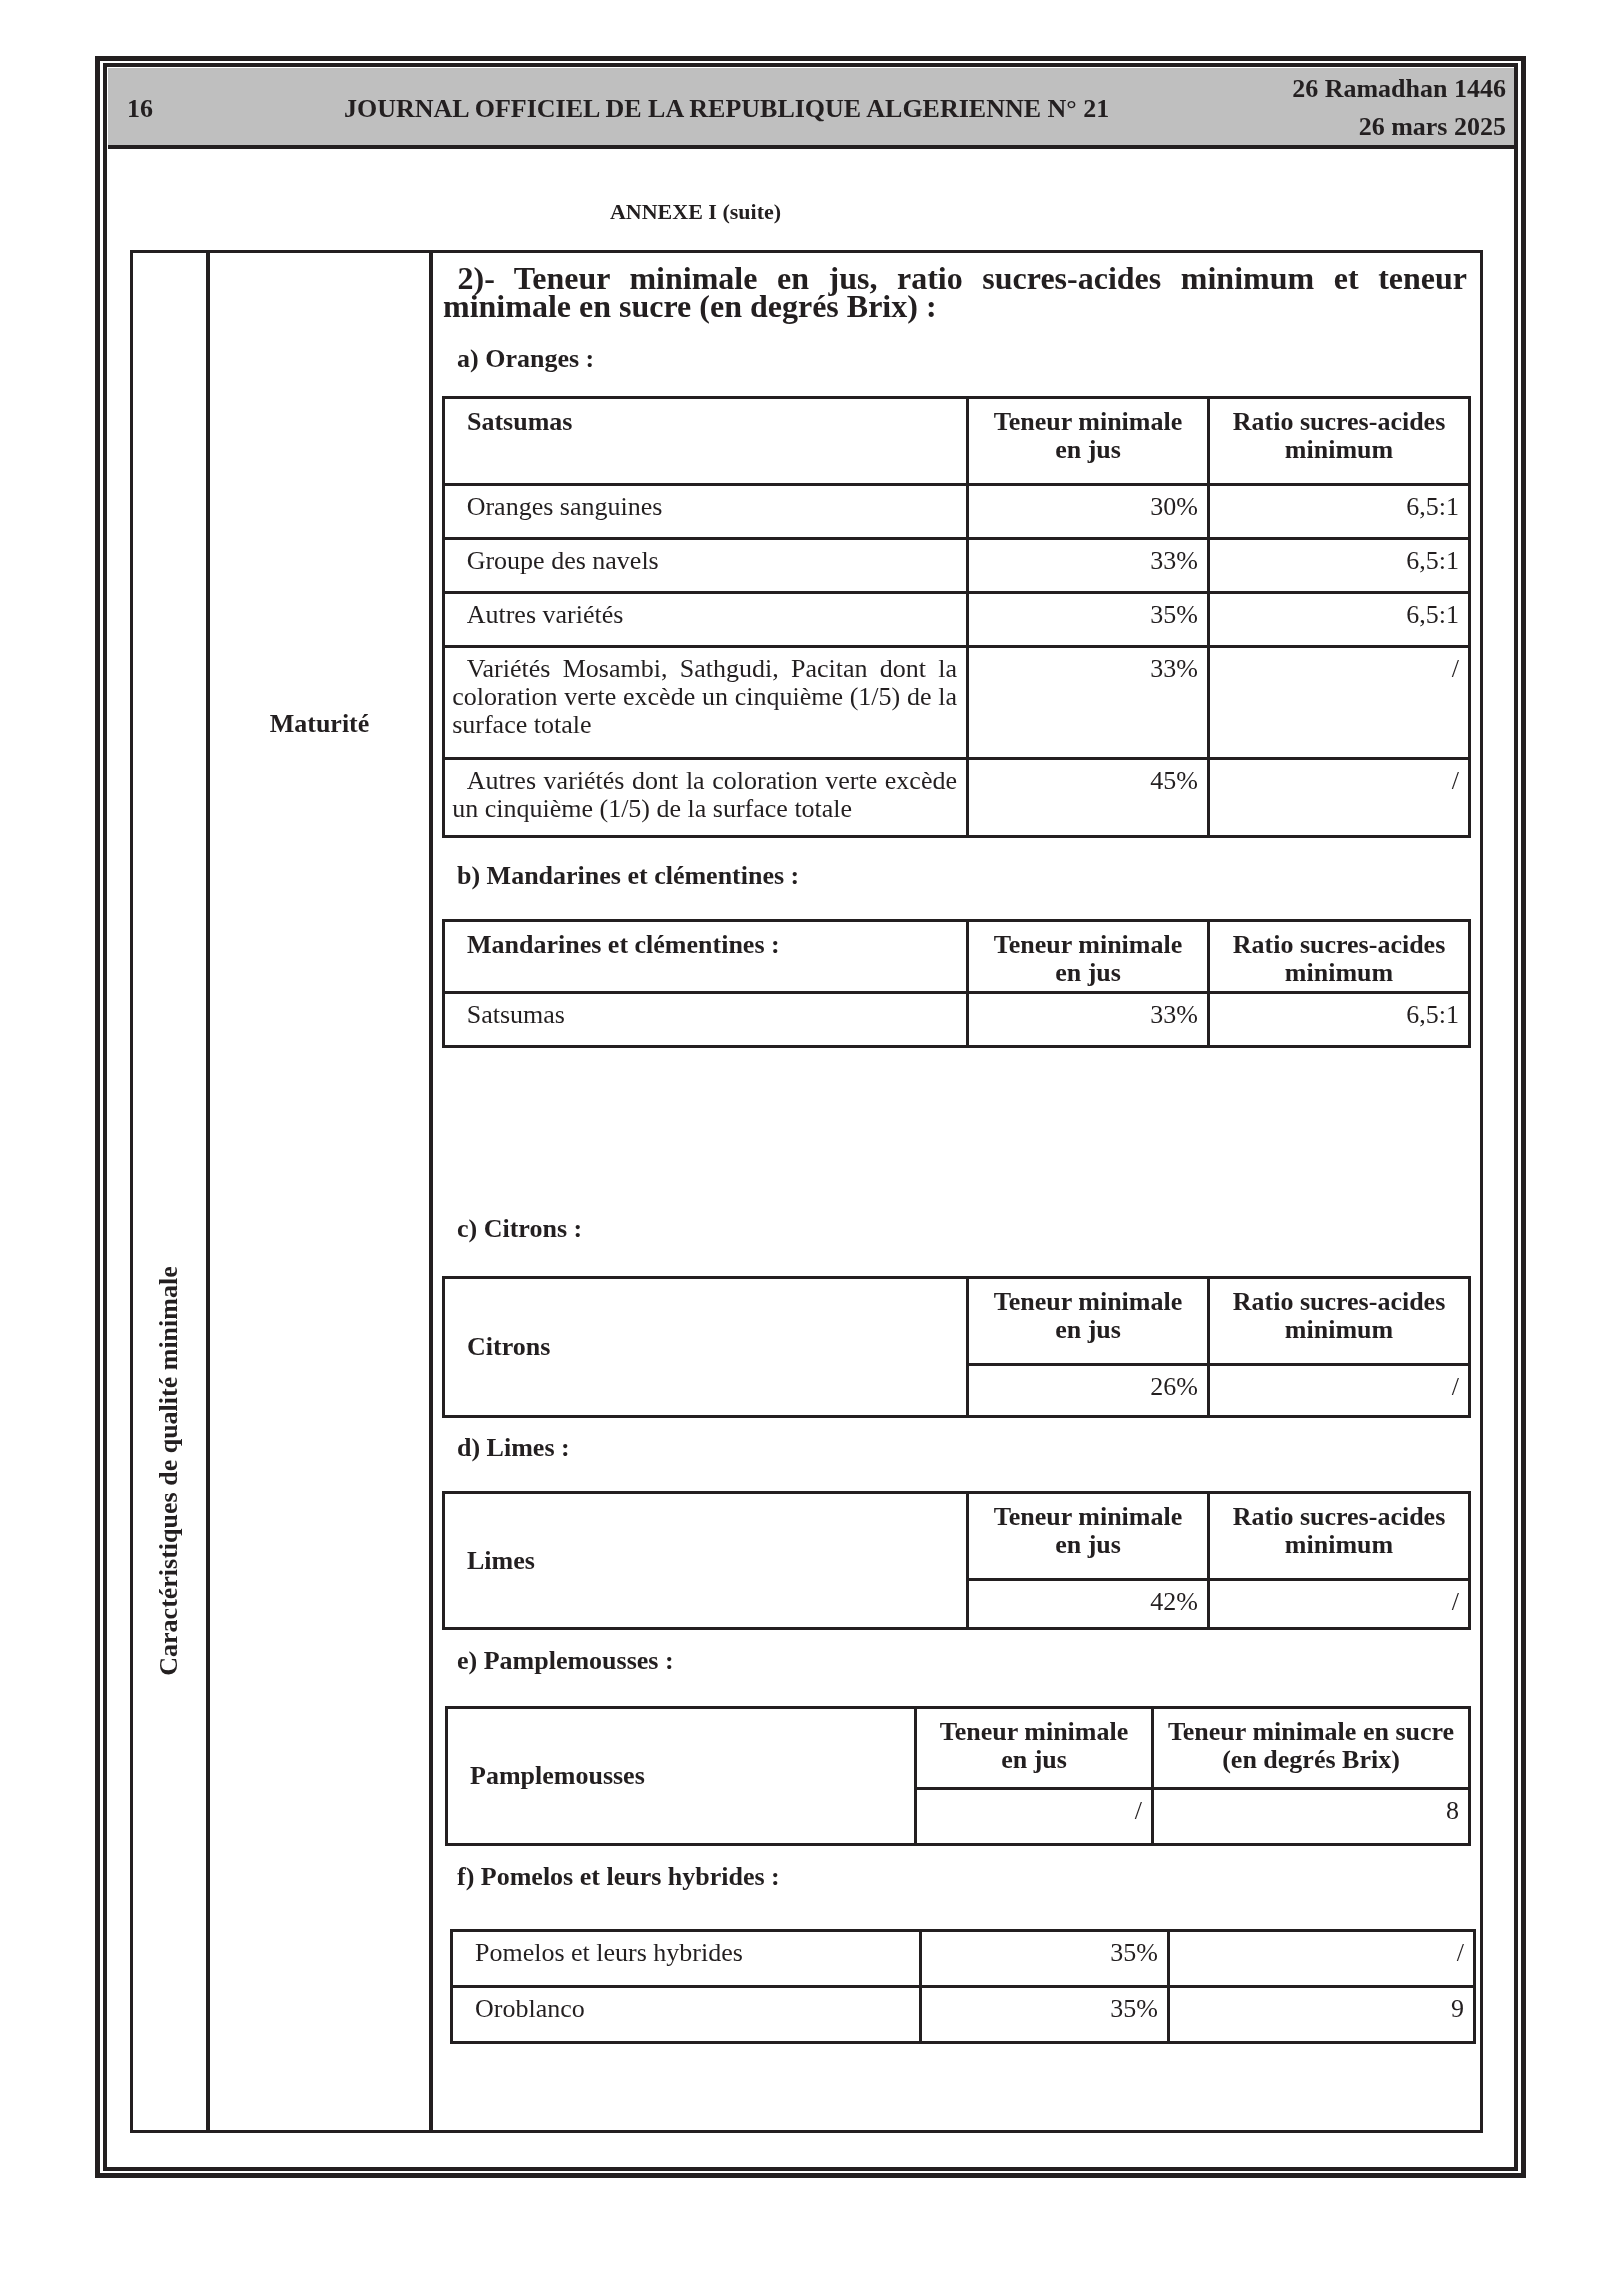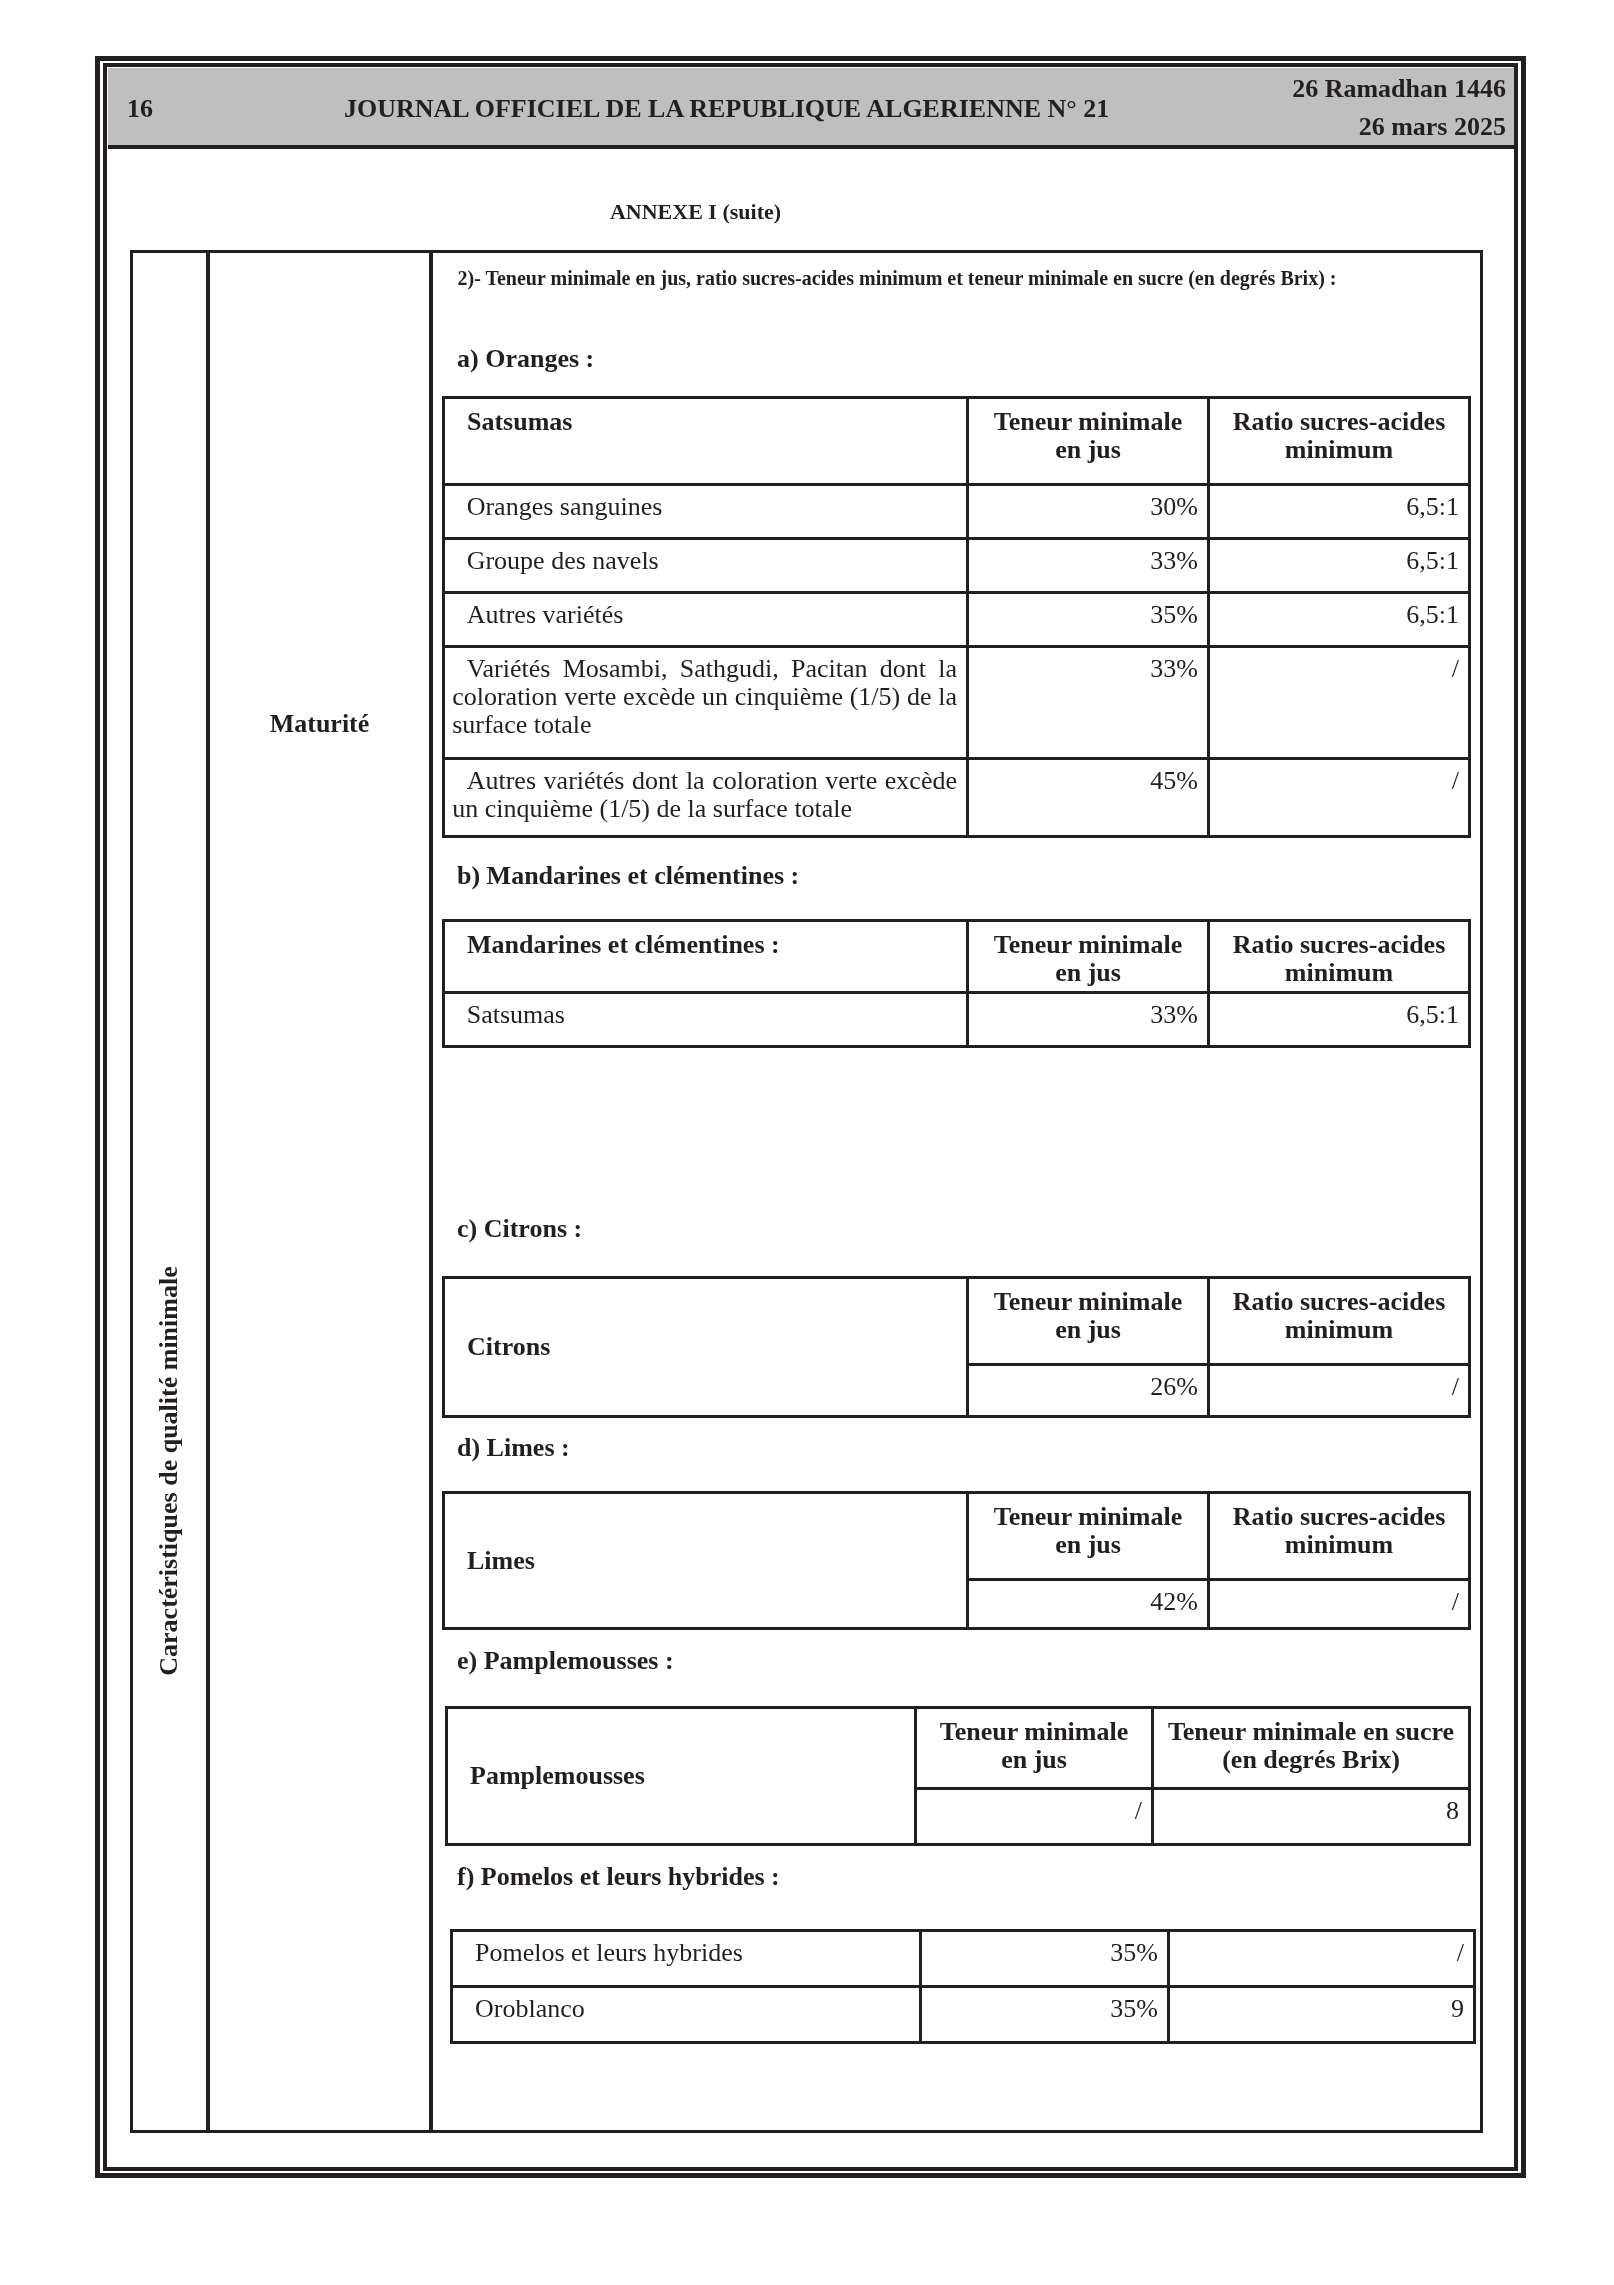--- a/index.html
+++ b/index.html
@@ -13,21 +13,21 @@
   .hdr { font-weight: bold; font-size: 26px; line-height: 1; white-space: nowrap; }
   .annex-title { left: 0; width: 1335px; top: 199px; text-align: center; font-weight: bold; font-size: 22px; margin-left: 28px; }
 
   .main-table { left: 130px; top: 250px; width: 1353px; height: 1883px; border: 3.6px solid #231f20; }
   .vline { background: #231f20; width: 3.6px; }
   .rot-label { left: 130px; top: 250px; width: 78px; height: 1883px; }
   .rot-text { position: absolute; left: 50%; top: 1221px; transform: translate(-50%, -50%) rotate(-90deg);
               white-space: nowrap; font-weight: bold; font-size: 26px; }
   .maturite { left: 208px; width: 223px; top: 709px; text-align: center; font-weight: bold; font-size: 26px; }
 
-  .para { font-weight: bold; font-size: 20px; line-height: 28px; text-align: justify; }
+  .para { font-weight: bold; font-size: 32px; line-height: 28px; text-align: justify; }
   .sec-head { font-weight: bold; font-size: 26px; white-space: nowrap; }
 
   table.grid { position: absolute; border-collapse: collapse; table-layout: fixed; font-size: 26px; line-height: 28px; }
   table.grid td, table.grid th { border: 3.6px solid #231f20; padding: 0 9px; vertical-align: top; box-sizing: border-box; }
   table.grid th { font-weight: bold; }
   .th-left { text-align: left; padding-left: 22px !important; padding-top: 9px !important; }
   .th-center { text-align: center; padding-top: 9px !important; }
   .td-left { text-align: justify; padding-left: 7.2px !important; padding-top: 7.2px !important; text-indent: 14.5px; }
   .td-center { text-align: right; padding-top: 7.2px !important; }
   .vmid { vertical-align: middle !important; }

